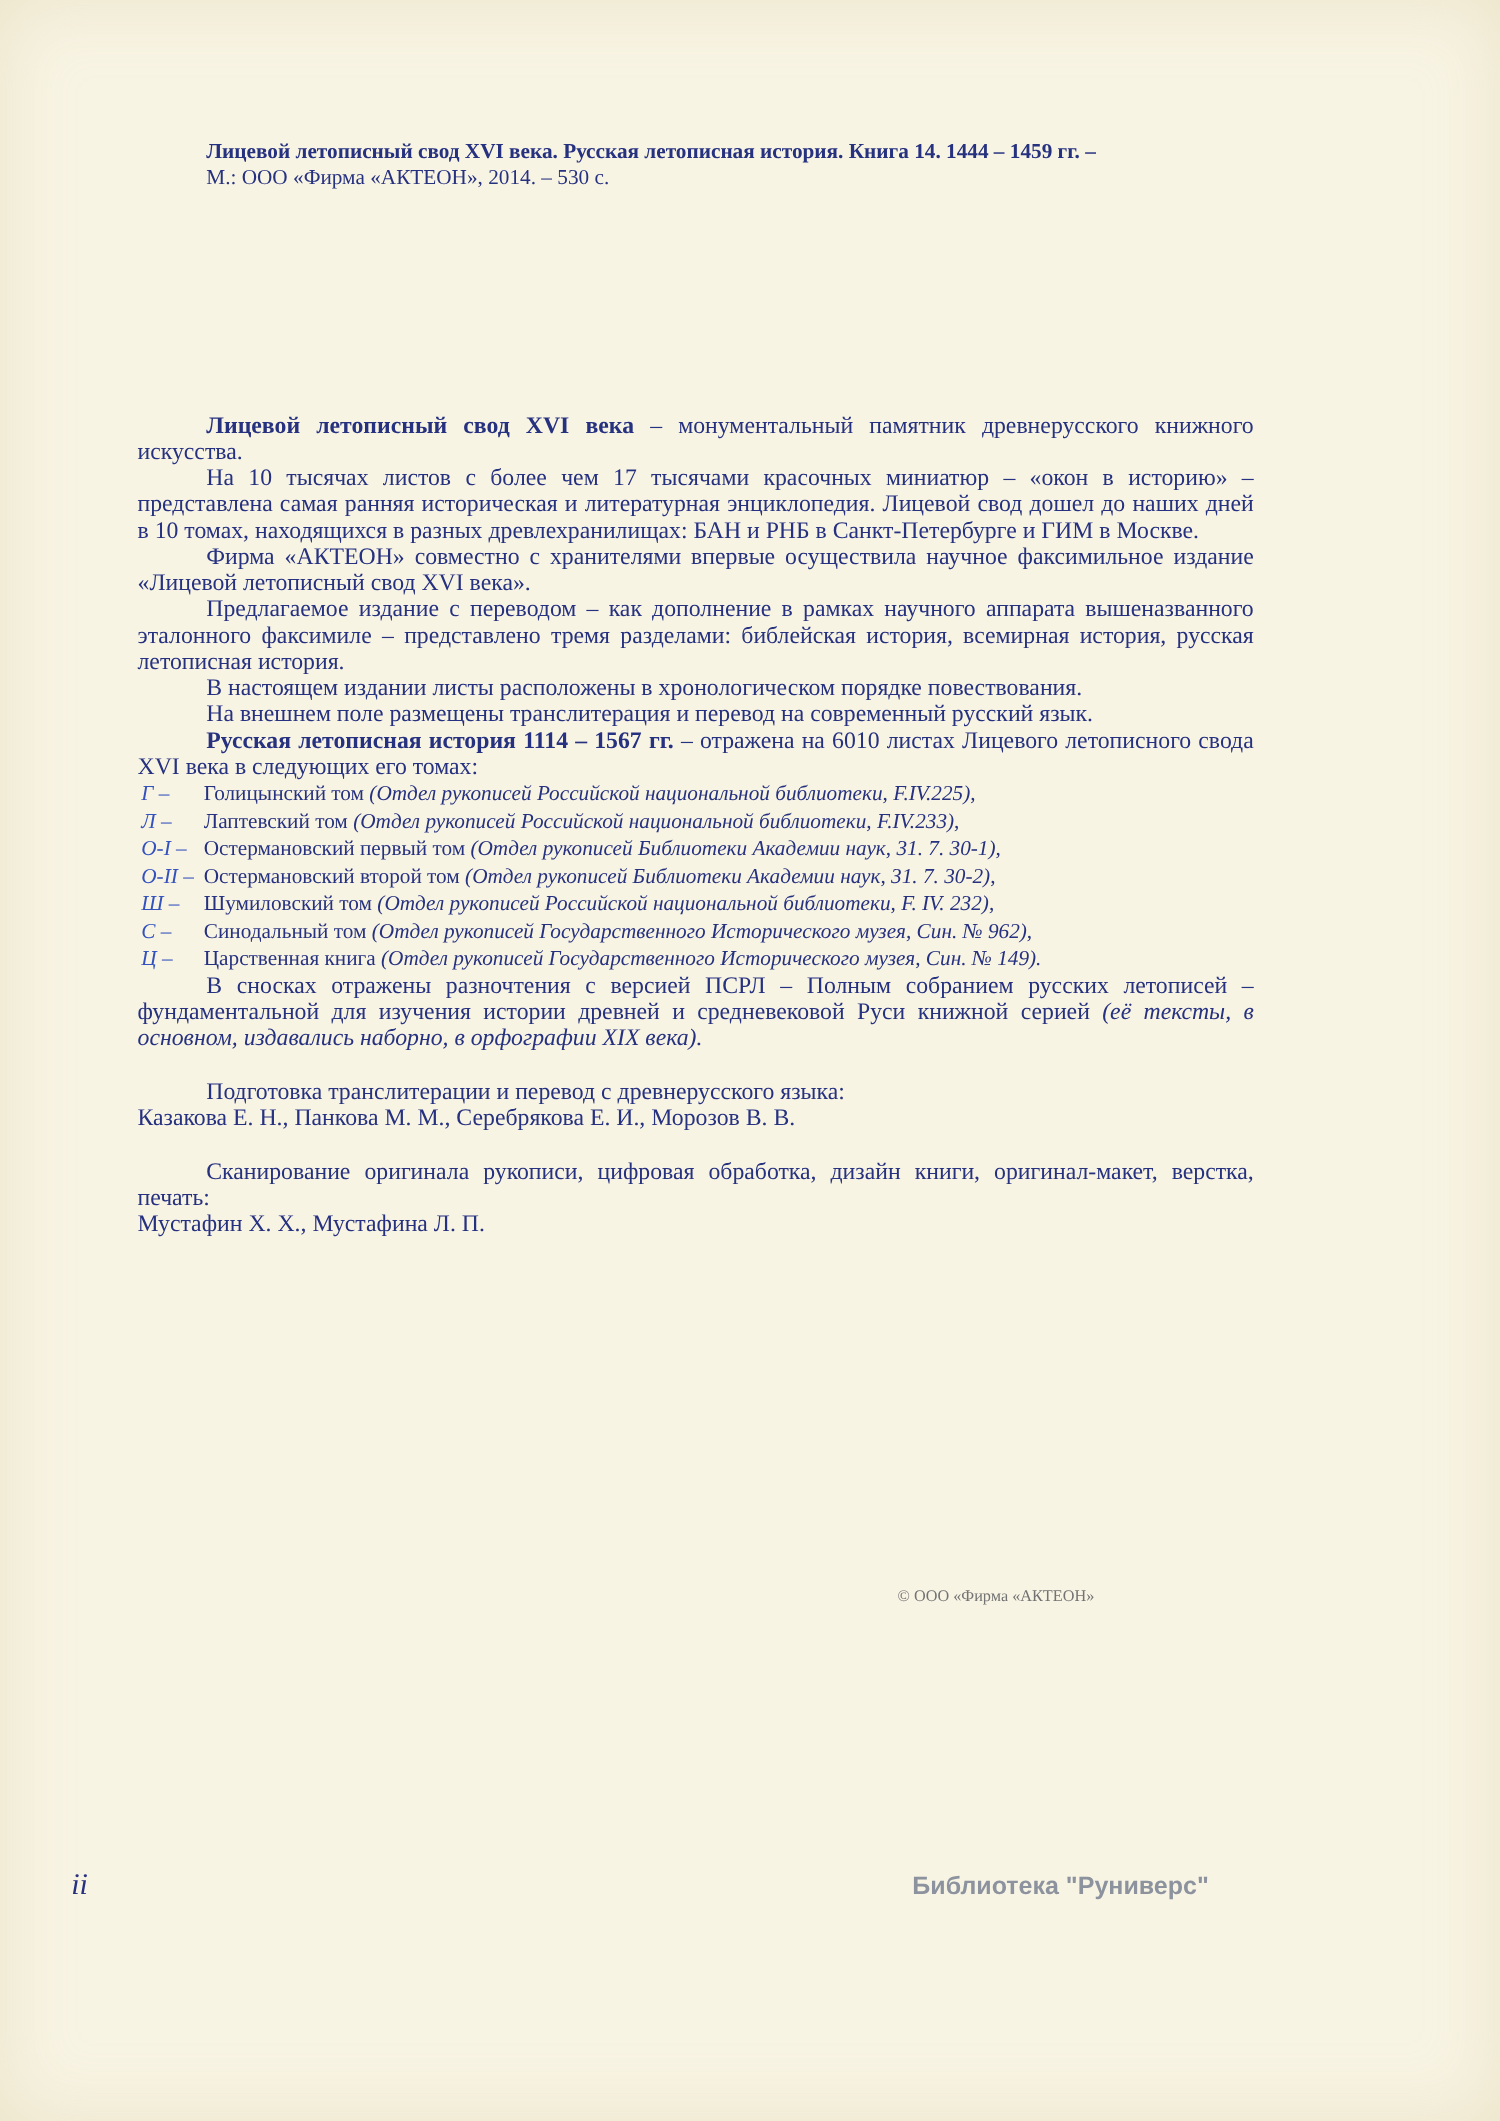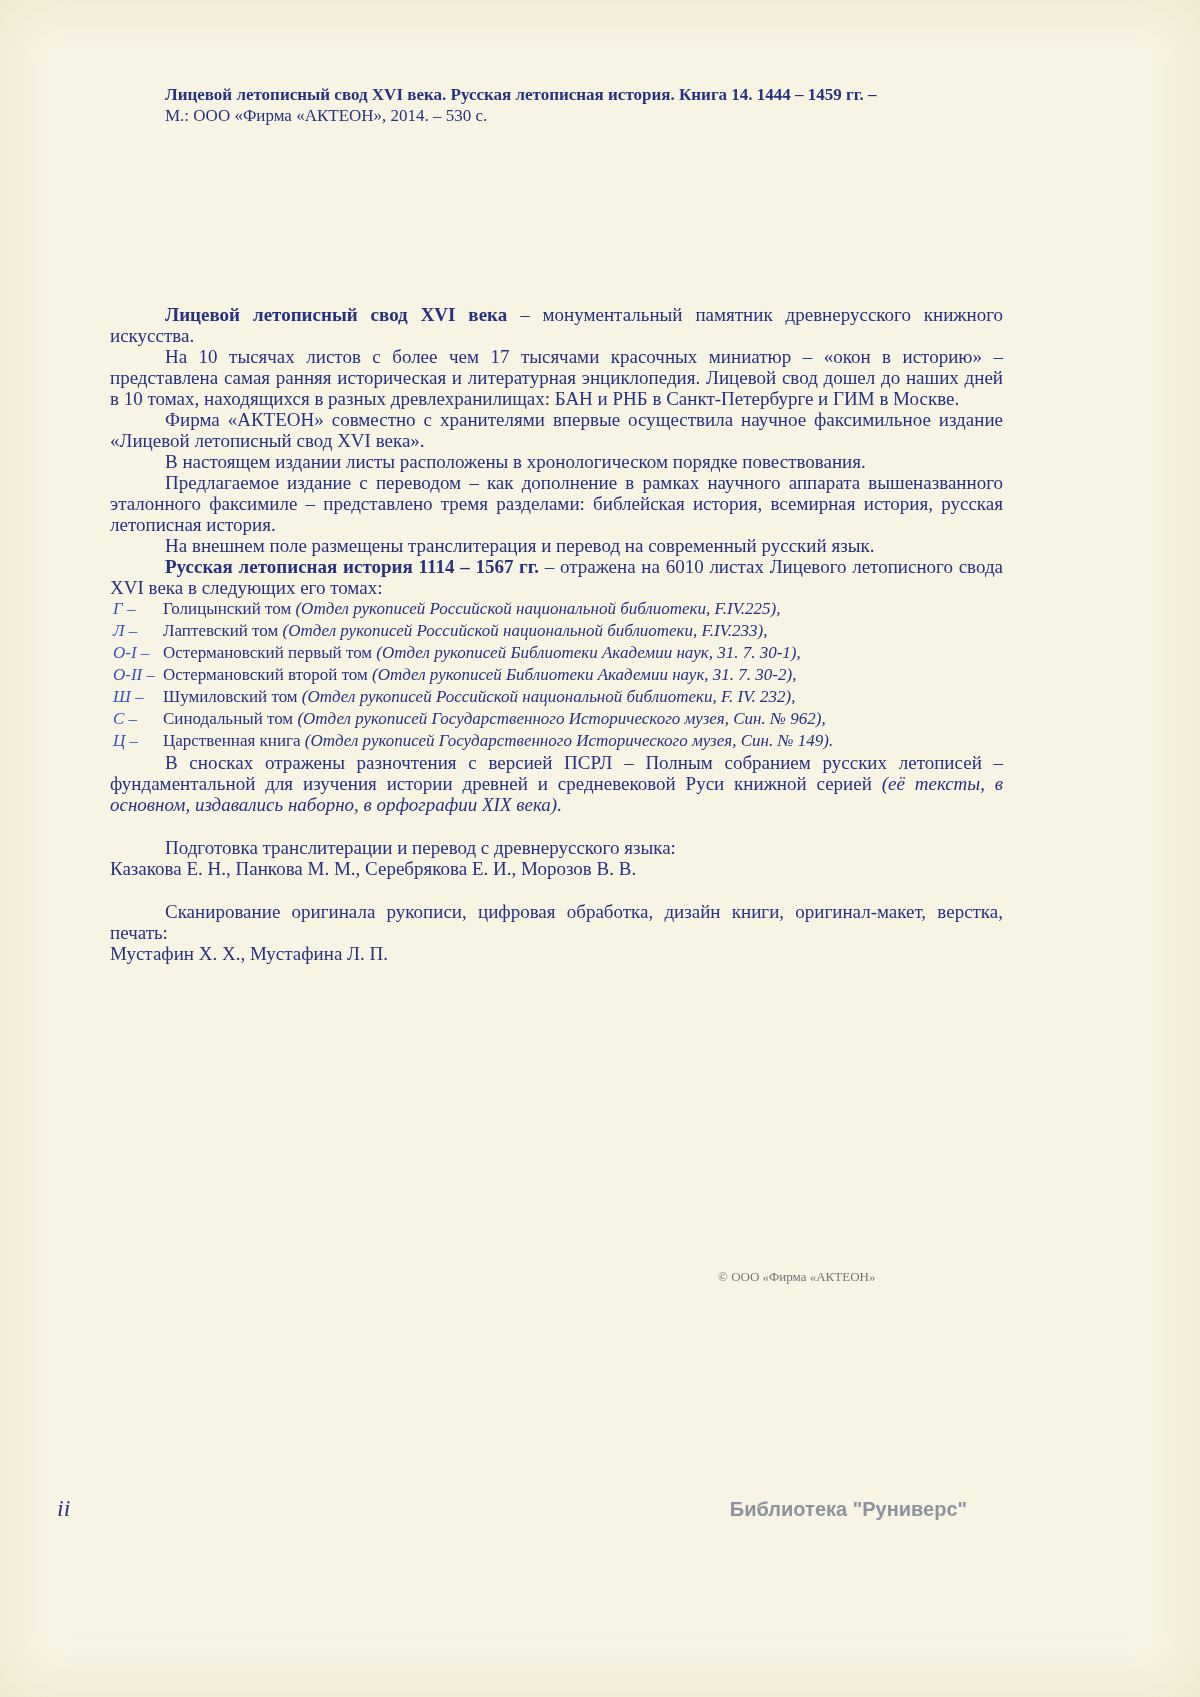--- a/index.html
+++ b/index.html
@@ -27,21 +27,21 @@
   .content p {
     margin: 0;
     font-size: 19px;
     line-height: 21px;
     text-align: justify;
   }
   .bold { font-weight: bold; }
   .italic { font-style: italic; }
 
   .header-block {
-    padding-top: 84px;
+    padding-top: 110px;
     margin-left: 55px;
   }
   .header-block div {
     font-size: 17px;
     line-height: 21px;
   }
   .spacer-top { height: 178px; }
 
   .indent { text-indent: 55px; }
 
@@ -98,22 +98,22 @@
     <div class="header-block">
       <div class="bold">Лицевой летописный свод XVI века. Русская летописная история. Книга 14. 1444 – 1459 гг. –</div>
       <div>М.: ООО «Фирма «АКТЕОН», 2014. – 530 с.</div>
     </div>
 
     <div class="spacer-top"></div>
 
     <p class="indent"><span class="bold">Лицевой летописный свод XVI века</span><span> – монументальный памятник древнерусского книжного искусства.</span></p>
     <p class="indent">На 10 тысячах листов с более чем 17 тысячами красочных миниатюр – «окон в историю» – представлена самая ранняя историческая и литературная энциклопедия. Лицевой свод дошел до наших дней в 10 томах, находящихся в разных древлехранилищах: БАН и РНБ в Санкт-Петербурге и ГИМ в Москве.</p>
     <p class="indent">Фирма «АКТЕОН» совместно с хранителями впервые осуществила научное факсимильное издание «Лицевой летописный свод XVI века».</p>
+    <p class="indent">Предлагаемое издание с переводом – как дополнение в рамках научного аппарата вышеназванного эталонного факсимиле – представлено тремя разделами: библейская история, всемирная история, русская летописная история.</p>
     <p class="indent">В настоящем издании листы расположены в хронологическом порядке повествования.</p>
-    <p class="indent">Предлагаемое издание с переводом – как дополнение в рамках научного аппарата вышеназванного эталонного факсимиле – представлено тремя разделами: библейская история, всемирная история, русская летописная история.</p>
     <p class="indent">На внешнем поле размещены транслитерация и перевод на современный русский язык.</p>
 
     <p class="indent volumes-lead"><span class="bold">Русская летописная история 1114 – 1567 гг.</span><span> – отражена на 6010 листах Лицевого летописного свода XVI века в следующих его томах:</span></p>
 
     <div>
       <div class="volume-row"><span class="vol-letter">Г –</span><span>Голицынский том </span><span class="vol-source">(Отдел рукописей Российской национальной библиотеки, F.IV.225),</span></div>
       <div class="volume-row"><span class="vol-letter">Л –</span><span>Лаптевский том </span><span class="vol-source">(Отдел рукописей Российской национальной библиотеки, F.IV.233),</span></div>
       <div class="volume-row"><span class="vol-letter">О-I –</span><span>Остермановский первый том </span><span class="vol-source">(Отдел рукописей Библиотеки Академии наук, 31. 7. 30-1),</span></div>
       <div class="volume-row"><span class="vol-letter">О-II –</span><span>Остермановский второй том </span><span class="vol-source">(Отдел рукописей Библиотеки Академии наук, 31. 7. 30-2),</span></div>
       <div class="volume-row"><span class="vol-letter">Ш –</span><span>Шумиловский том </span><span class="vol-source">(Отдел рукописей Российской национальной библиотеки, F. IV. 232),</span></div>

